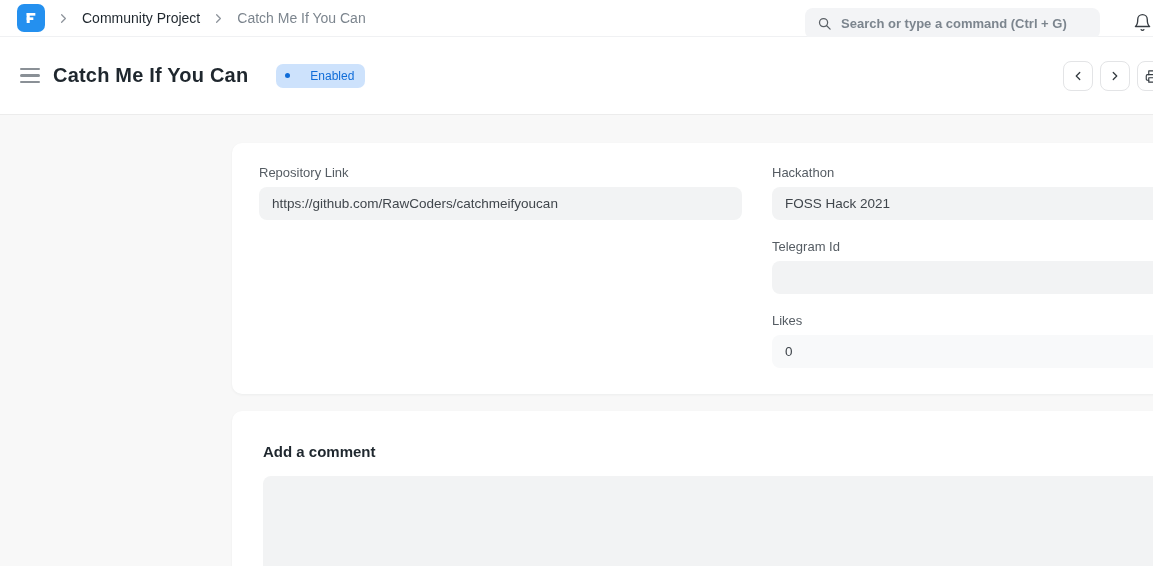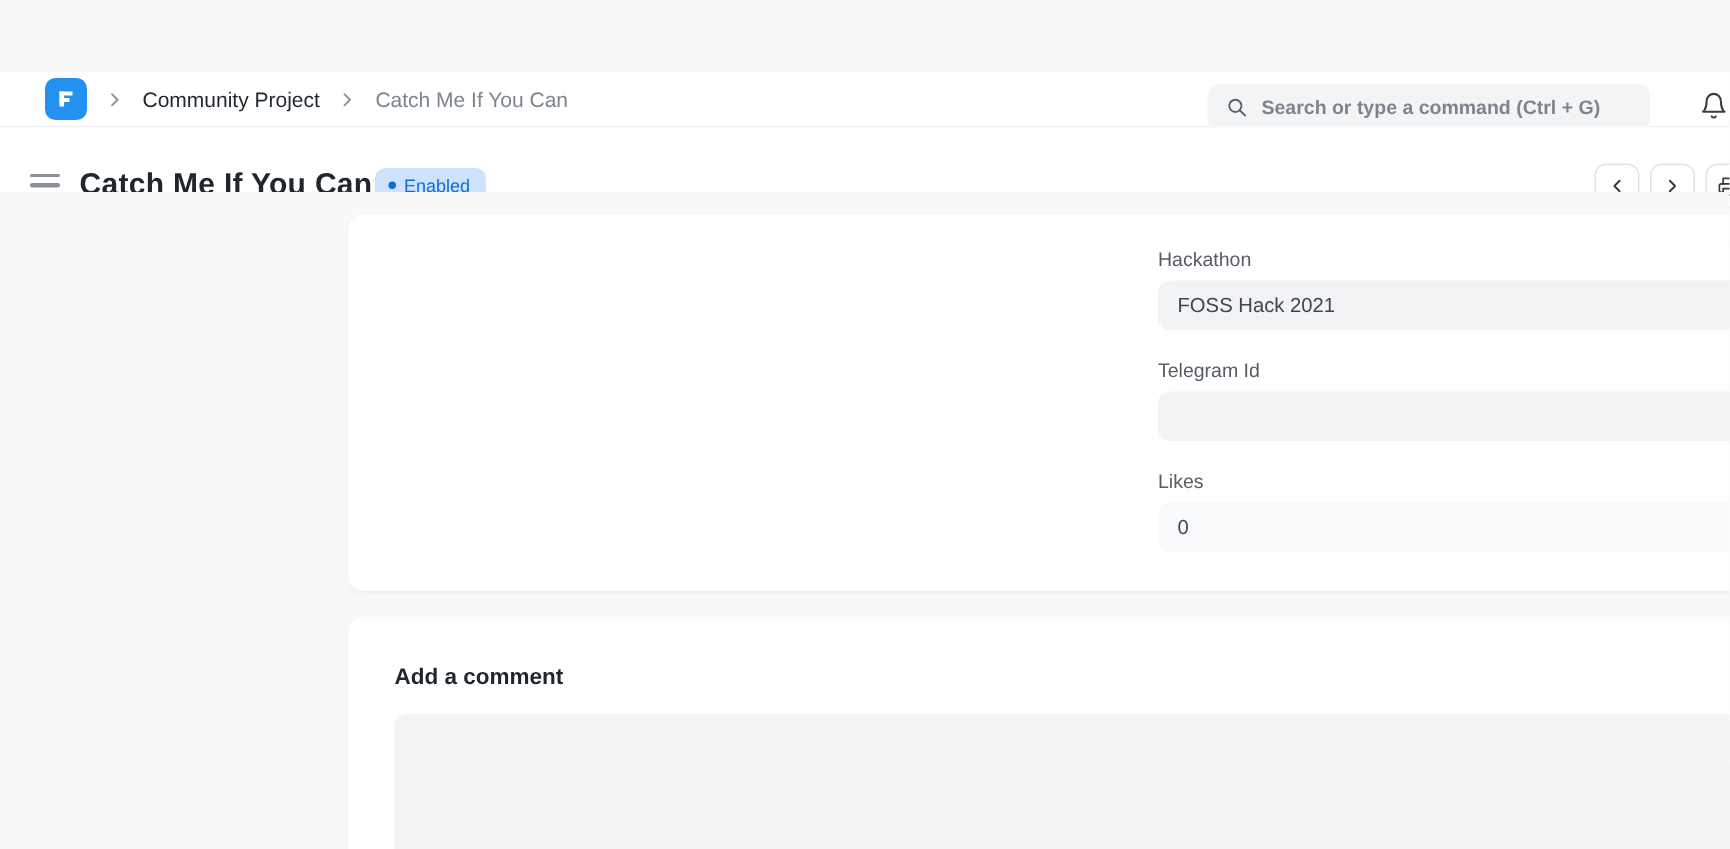--- a/index.html
+++ b/index.html
@@ -12,22 +12,21 @@
   }
 
   
   .navbar {
     position:relative;
     height:37px;
     background:#ffffff;
     border-bottom:1px solid #f0f1f3;
     display:flex;
     align-items:center;
-    padding-left:30px;
-    margin-top:48px;
+    padding-left:17px;
   }
   .nav-left { display:flex; align-items:center; gap:11px; }
   .logo {
     width:28px; height:28px; border-radius:7px;
     background:#2490ef;
     display:flex; align-items:center; justify-content:center;
     cursor:pointer;
   }
   .crumb-sep { display:flex; align-items:center; color:#8d939b; }
   .crumb { font-size:14px; color:#1f272e; cursor:pointer; white-space:nowrap; }
@@ -54,22 +53,22 @@
     background:#ffffff;
     border-bottom:1px solid #ececec;
     display:flex;
     align-items:center;
     padding-left:18px;
   }
   .sidebar-toggle { display:flex; flex-direction:column; gap:4px; cursor:pointer; padding:4px 2px; }
   .sidebar-toggle .hline { width:20px; height:2.4px; background:#8a9096; border-radius:2px; }
   .page-title { font-size:20px; font-weight:700; color:#1f272e; margin-left:11px; letter-spacing:.2px; white-space:nowrap; }
   .status-badge {
-    margin-left:2px;
-    display:inline-flex; align-items:center; gap:5px;
+    margin-left:28px;
+    display:inline-flex; align-items:center; gap:20px;
     background:#cde2fc; color:#0f6cd8;
     font-size:12px; line-height:1;
     padding:6px 11px 6px 9px; border-radius:7px;
     white-space:nowrap;
   }
   .status-badge .dot { width:5px; height:5px; border-radius:50%; background:#0f6cd8; }
   .head-actions { position:absolute; left:1063px; top:24px; display:flex; gap:7px; }
   .icon-btn {
     width:30px; height:30px; flex:none;
     background:#fff; border:1px solid #e3e4e6; border-radius:8px;
@@ -195,20 +194,24 @@
       </span>
     </div>
   </div>
 </section>
 
 <main class="content">
   <div class="main-col">
 
     <div class="card form-card">
       <div class="form-col">
+        <div class="field">
+          <div class="field-label">Repository Link</div>
+          <input class="field-input" type="text" value="https://github.com/RawCoders/catchmeifyoucan" style="">
+        </div>
       </div>
 
       <div class="form-col">
         <div class="field">
           <div class="field-label">Hackathon</div>
           <input class="field-input" type="text" value="FOSS Hack 2021" style="">
         </div>
         <div class="field">
           <div class="field-label">Telegram Id</div>
           <input class="field-input" type="text" value="" style="">

